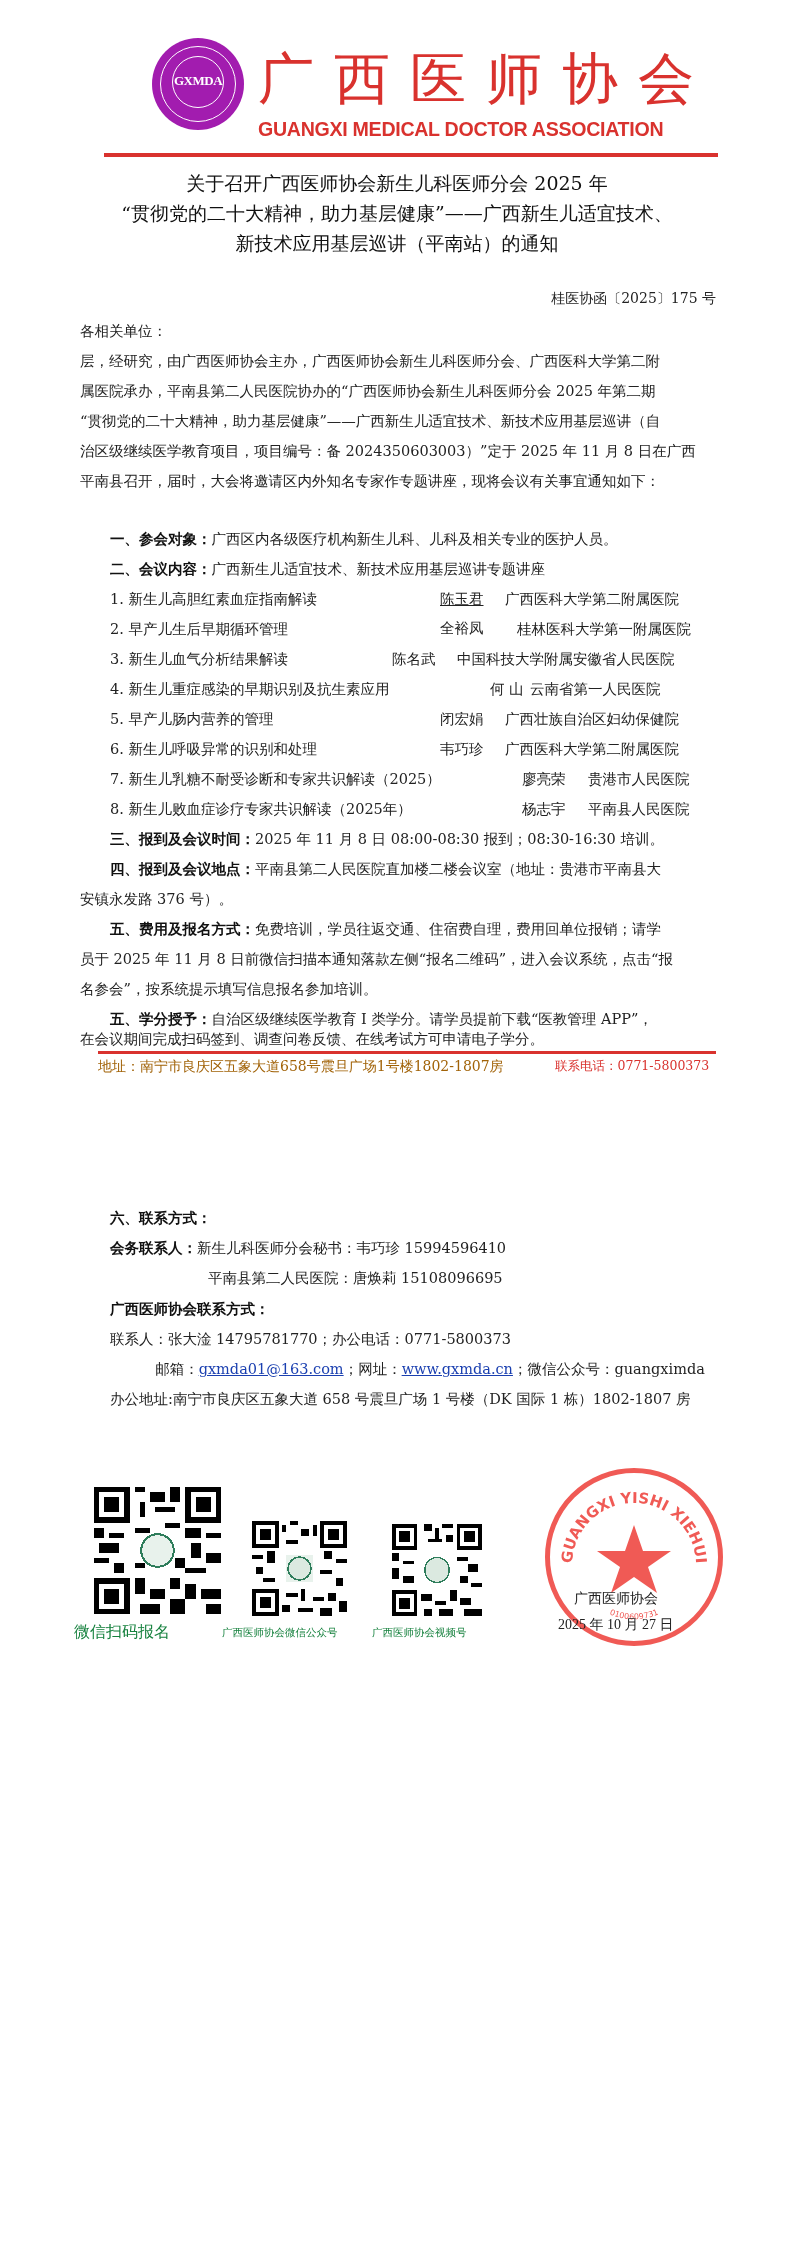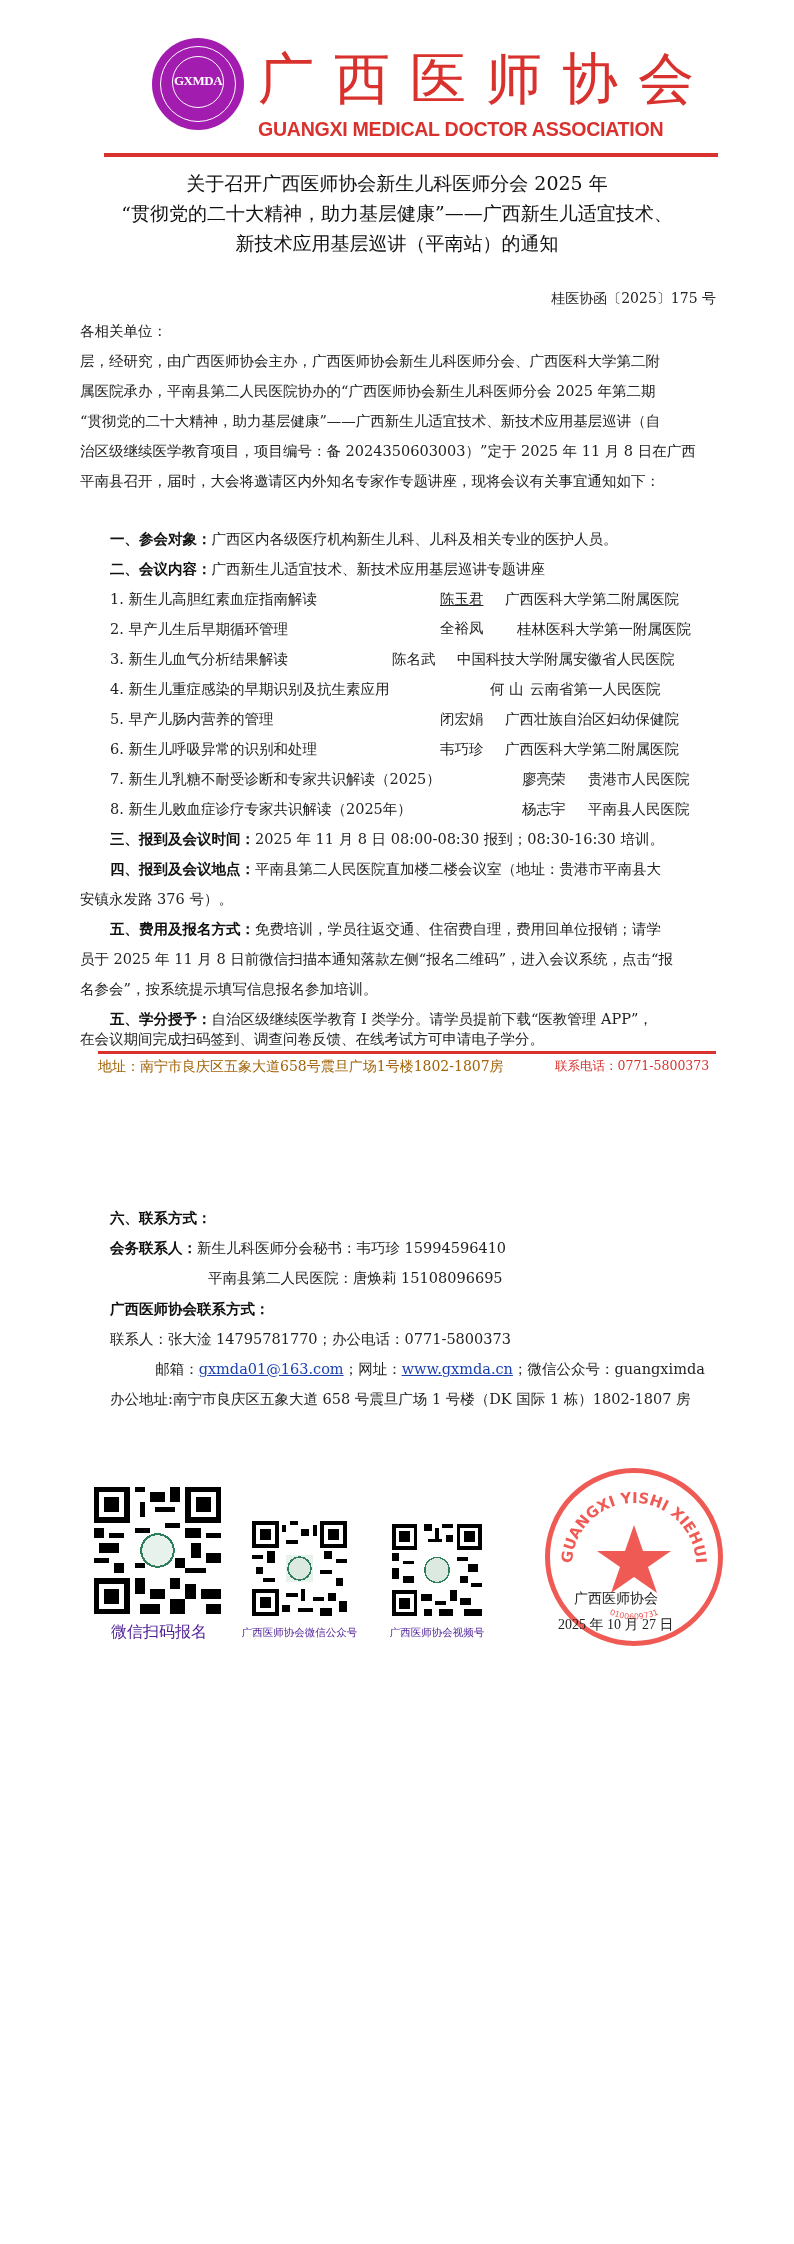--- a/index.html
+++ b/index.html
@@ -33,21 +33,21 @@
   .spk { position:absolute; }
 
   .footer-rule { left:98px; top:1049px; width:618px; height:3px; background:#d9322e; }
   .footer-addr { left:98px; top:1056px; font-size:14px; color:#a16207; white-space:nowrap; }
   .footer-tel { left:555px; top:1056px; font-size:12.5px; color:#d9322e; white-space:nowrap; }
 
   a.lnk { color:#1a3fb0; text-decoration:underline; }
 
   
   .qr { background:#fff; }
-  .qr-caption { text-align:center; white-space:nowrap; color:#4c1d95; }
+  .qr-caption { white-space:nowrap; color:#15803d; }
 
   
   .stamp { left:545px; top:1468px; width:178px; height:178px; border-radius:50%;
            border:5px solid #f05a55; box-sizing:border-box; }
   .stamp-text { left:558px; top:1598px; font-size:14px; color:#222; white-space:nowrap; }
 </style>
 </head>
 <body>
 
 <div class="abs logo">

